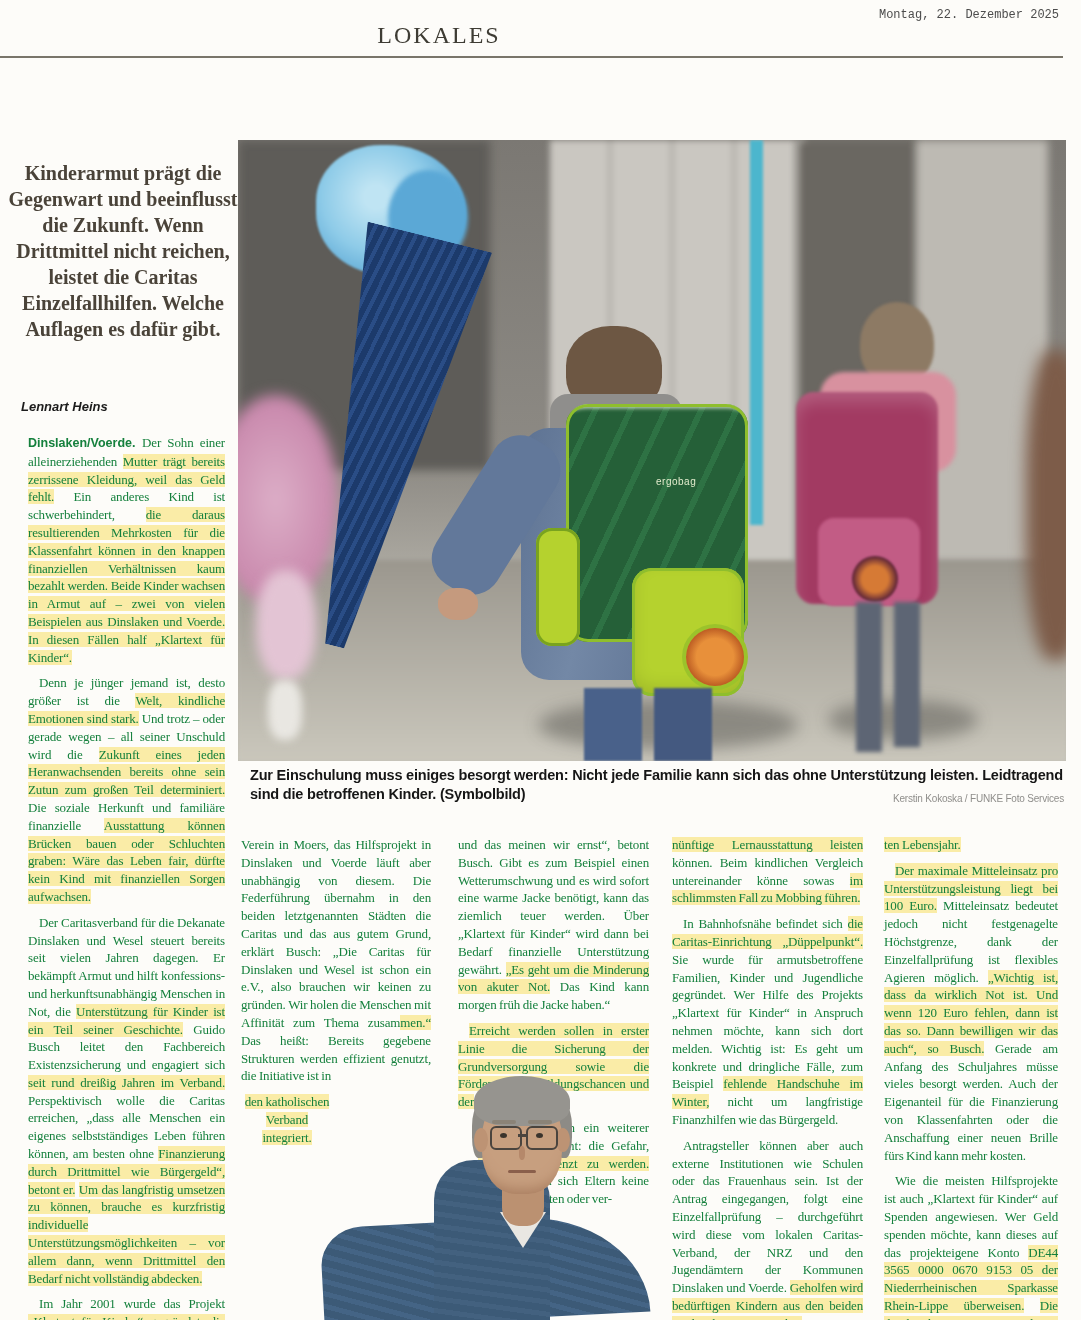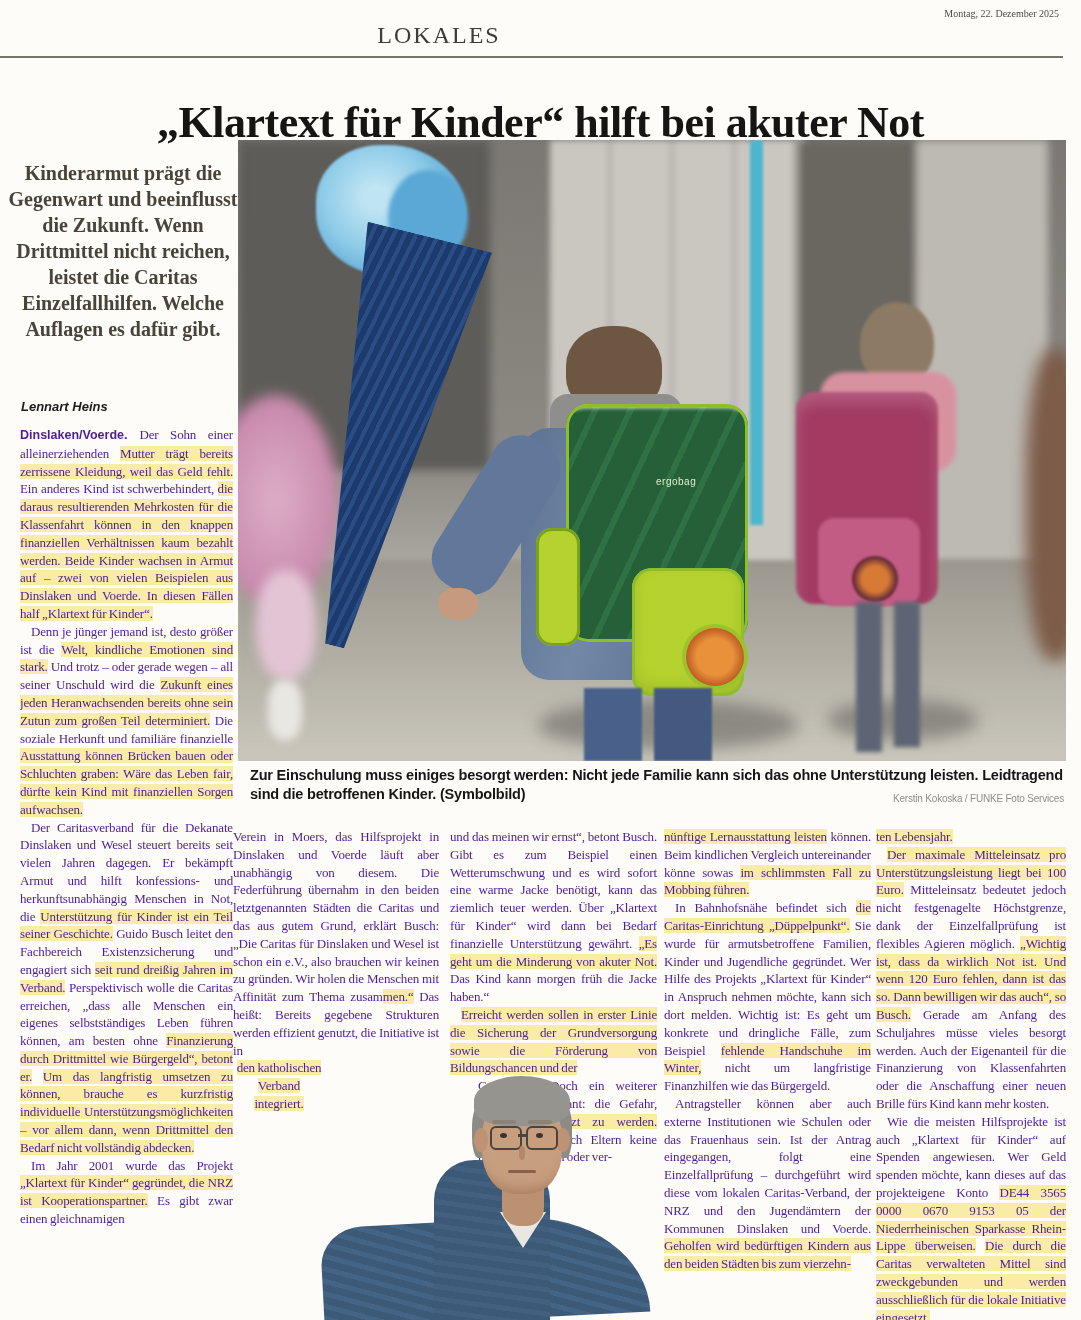--- a/index.html
+++ b/index.html
@@ -1,42 +1,42 @@
 <!DOCTYPE html>
 <html lang="de"><head>
 <meta charset="utf-8">
 <style>
   html,body { margin:0; padding:0; }
   .page { position:relative; width:1081px; height:1320px; background:#fdfcf9; overflow:hidden;
           font-family:"Liberation Serif", serif; color:#2f2b27; }
 
   
-  .date { position:absolute; top:8px; right:22px; font-family:Liberation Serif, serif;
-          font-size:10px; color:#4c4c4c; }
+  .date { position:absolute; top:8px; right:22px; font-family:Liberation Mono, monospace;
+          font-size:12px; color:#4c4c4c; }
   .section-label { position:absolute; top:22px; left:0; width:878px; text-align:center;
           font-size:24px; letter-spacing:2px; color:#3e3c34; }
   .section-rule { position:absolute; top:56px; left:0; width:1063px; height:2px; background:#79756a; }
 
   
   .headline { position:absolute; top:68px; left:0; width:1081px; text-align:center;
           font-size:44px; font-weight:bold; color:#171513; letter-spacing:-0.5px; }
   .standfirst { position:absolute; top:160px; left:8px; width:230px; text-align:center;
           font-size:20px; line-height:26px; font-weight:bold; color:#4a4339; }
   .byline { position:absolute; top:399px; left:21px; font-family:"Liberation Sans",sans-serif;
           font-size:13px; font-weight:bold; color:#1c1c1c;font-style:italic; }
 
   
   .textcol { position:absolute; overflow:hidden; }
   #col1 { left:20px;  top:426px; width:213px; height:894px; }
   #col2 { left:233px; top:828px; width:206px; height:492px; }
   #col3 { left:450px; top:828px; width:207px; height:492px; }
   #col4 { left:664px; top:828px; width:207px; height:492px; }
   #col5 { left:876px; top:828px; width:190px; height:492px; }
-  .para { margin:0; font-size:13px; line-height:17.8px; text-align:justify;
-          letter-spacing:-0.15px; word-spacing:-0.6px; color:#4c1d95; }
+  .para { margin:8px; font-size:13px; line-height:17.8px; text-align:justify;
+          letter-spacing:-0.15px; word-spacing:-0.6px; color:#15803d; }
   .para + .para { text-indent:11px; }
   .lead-in { font-family:"Liberation Sans",sans-serif; font-weight:bold; font-size:12.5px;
           letter-spacing:0; }
   .hl { background:rgba(247,219,86,0.50); box-decoration-break:clone; -webkit-box-decoration-break:clone; }
   
   #col2 .para:nth-child(2), #col2 .para:nth-child(3) { width:92px; text-align:center; }
   #col2 .para:nth-child(2) { text-indent:0; }
   #col3 .para:nth-child(3) { margin-left:28px; text-indent:0; }
 
   
@@ -144,21 +144,20 @@
 </style>
 </head>
 <body>
 
 <div class="page">
 
   <div class="date">Montag, 22. Dezember 2025</div>
   <div class="section-label">LOKALES</div>
   <div class="section-rule"></div>
 
-  <h1 class="headline">„Klartext für Kinder“ hilft bei akuter Not</h1>
   <div class="standfirst">Kinderarmut prägt die Gegenwart und beeinflusst die Zukunft. Wenn Drittmittel nicht reichen, leistet die Caritas Einzelfallhilfen. Welche Auflagen es dafür gibt.</div>
   <div class="byline">Lennart Heins</div>
 
   <div class="main-photo">
     <div class="ph ph-window"></div>
     <div class="ph ph-door-c"></div>
     <div class="ph ph-frame"></div>
     <div class="ph ph-door-r"></div>
     <div class="ph ph-pipe"></div>
     <div class="ph ph-floor"></div>

